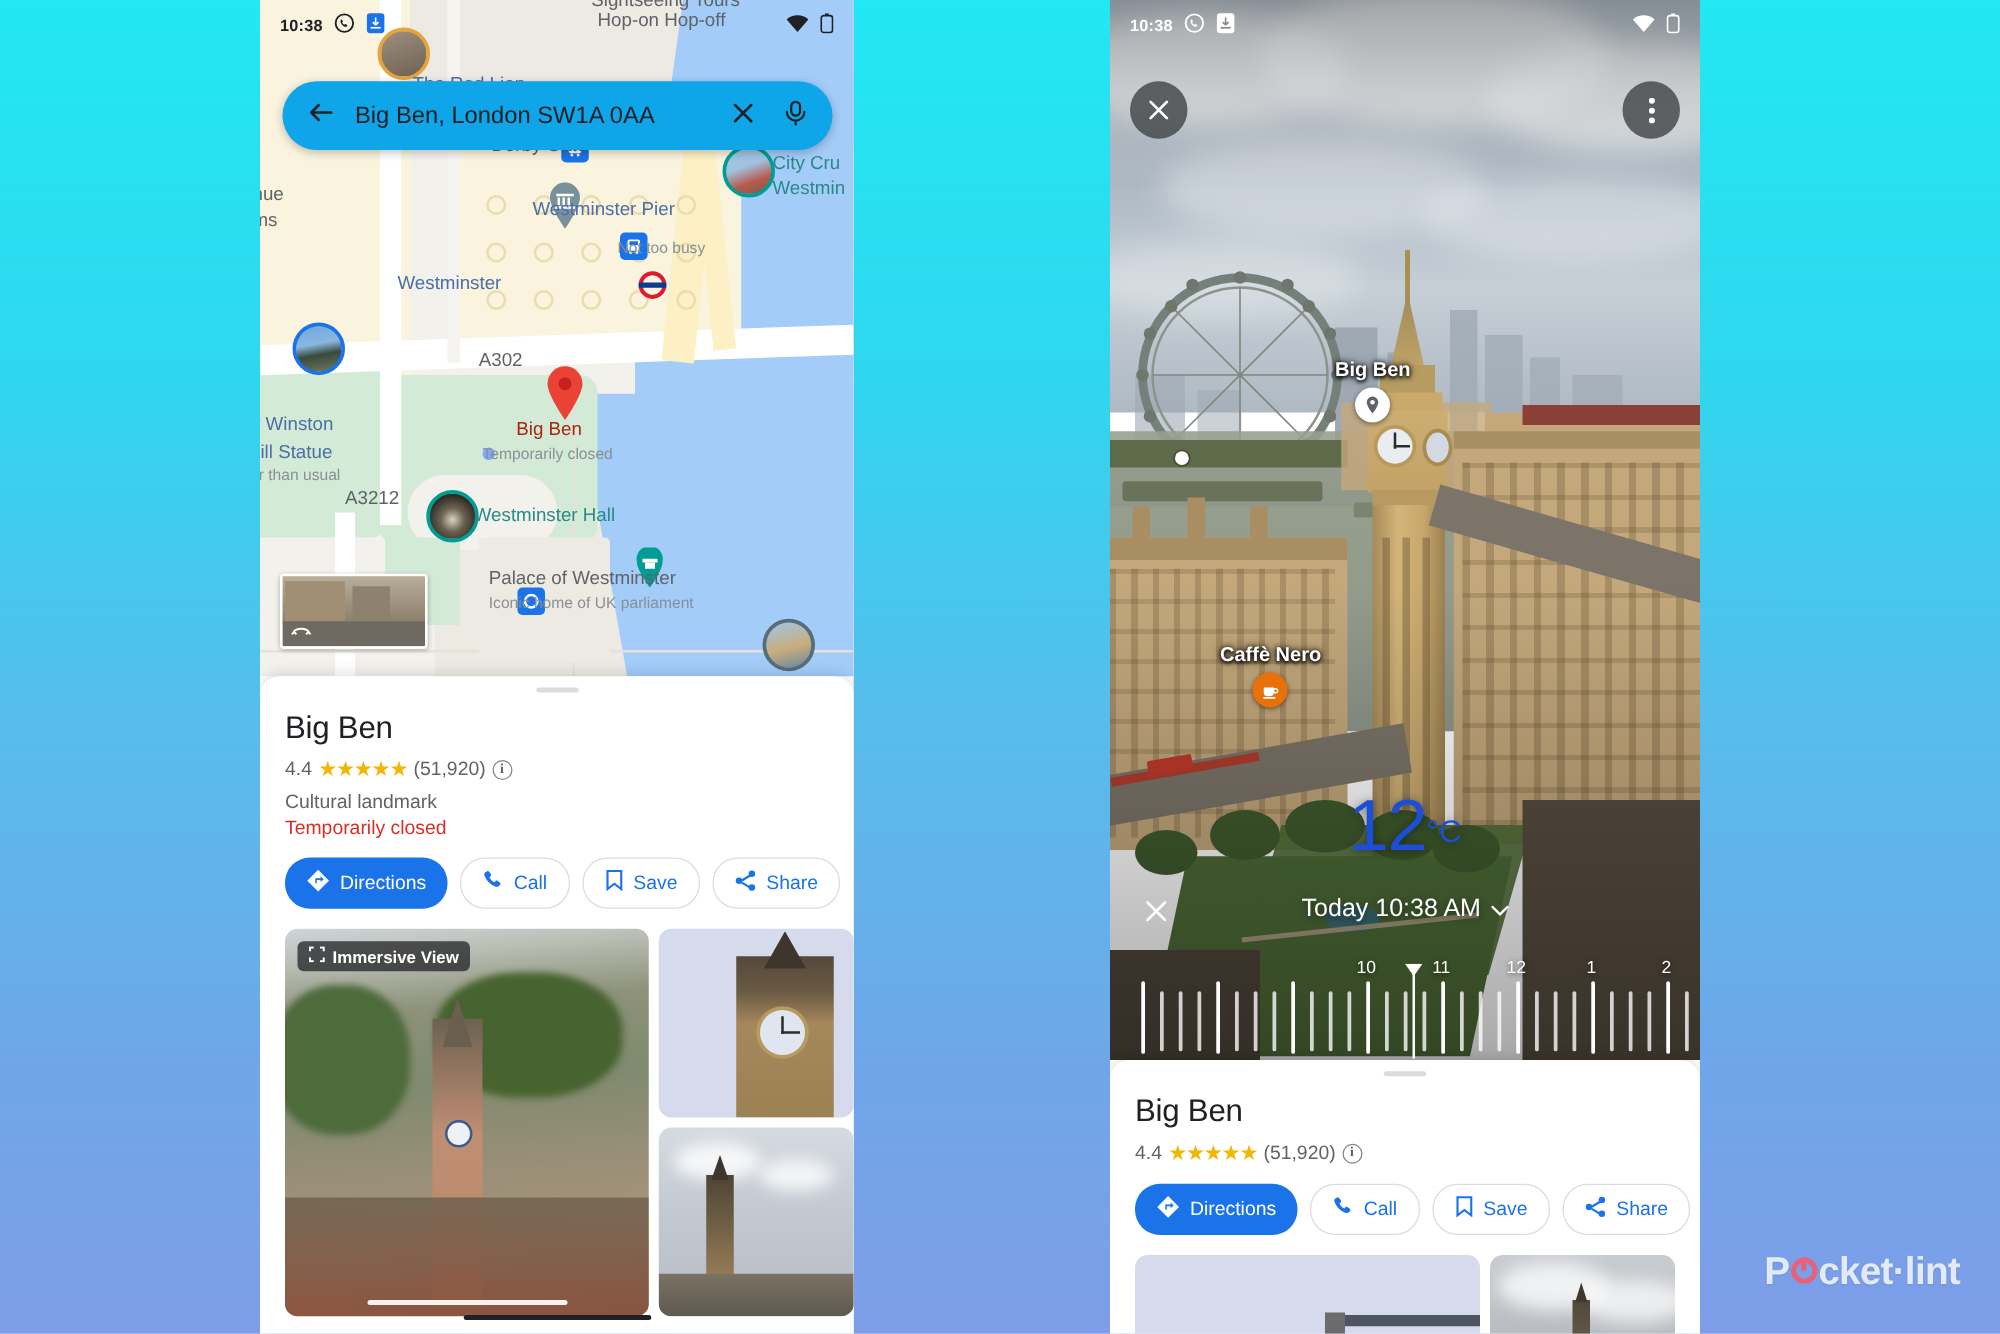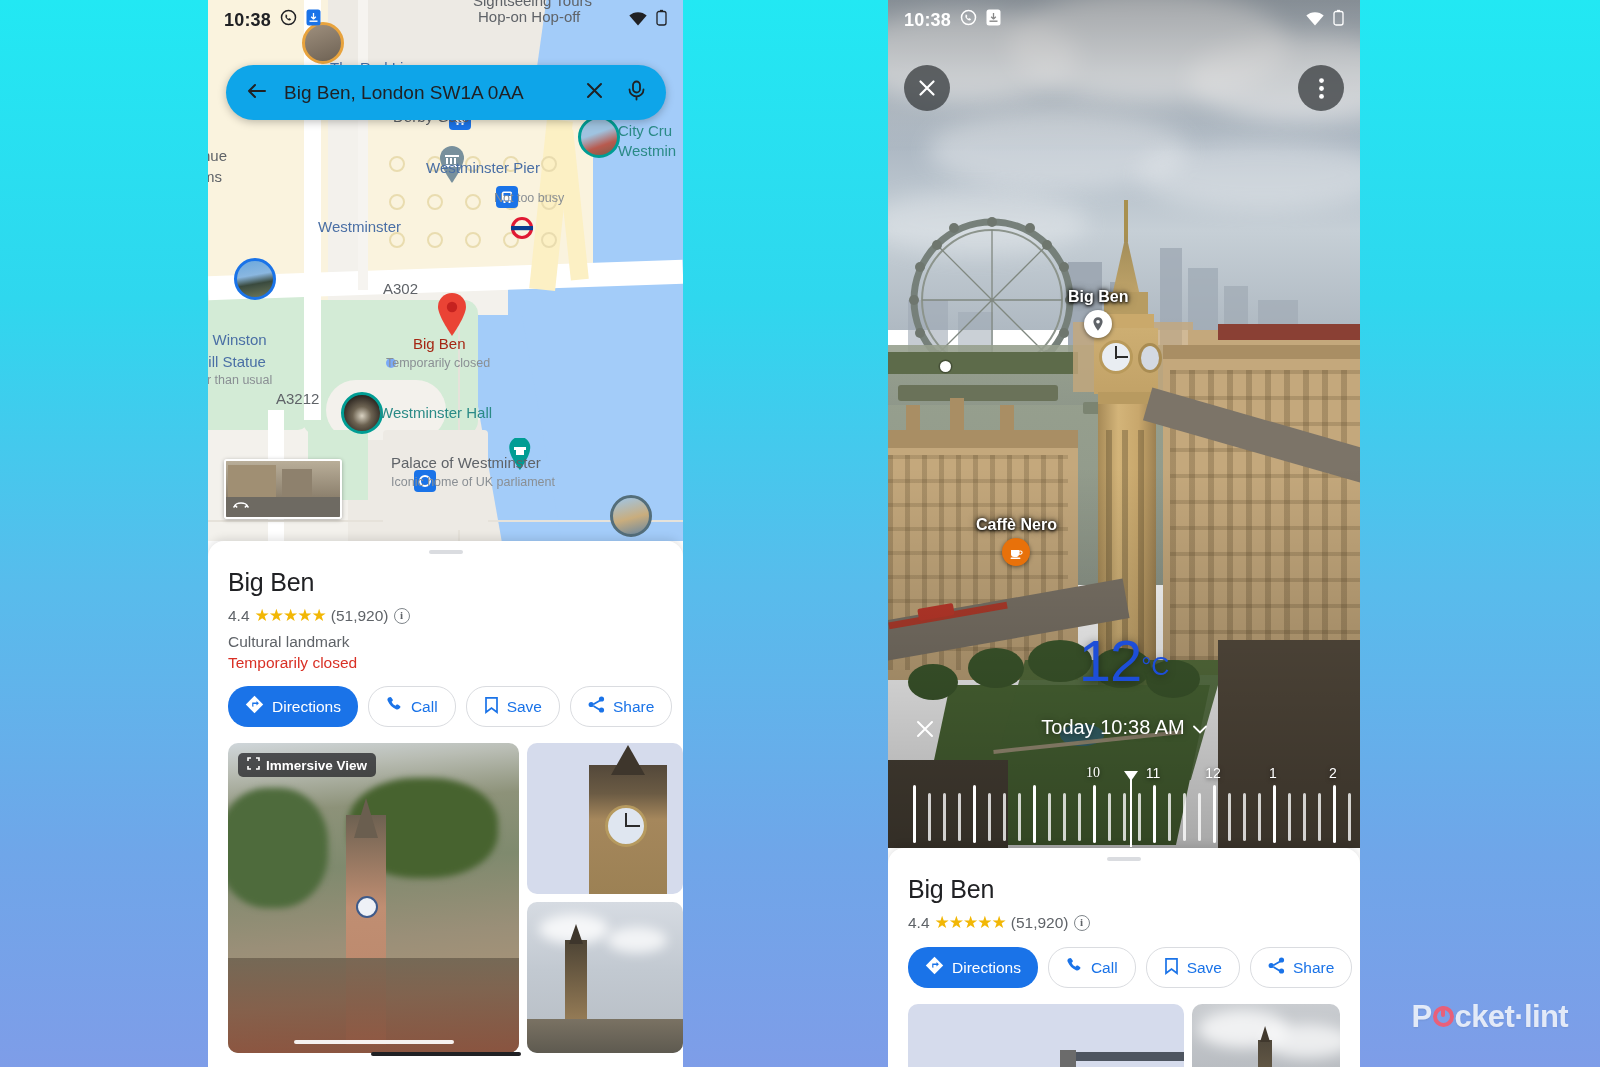--- a/index.html
+++ b/index.html
@@ -18,21 +18,21 @@
     overflow: hidden;
     background: #fff;
   }
   #phone-left  { left: 208px; width: 475px; }
   #phone-right { left: 888px; width: 472px; }
 
   
   .statusbar {
     position: absolute; top: 0; left: 0; right: 0; height: 40px;
     display: flex; align-items: center; padding: 0 16px;
-    font-size: 18px; font-weight: 700; z-index: 60;
+    font-size: 13px; font-weight: 700; z-index: 60;
   }
   .statusbar.dark { color: #202124; }
   .statusbar.light { color: #ffffff; }
   .sb-time { letter-spacing: .2px; }
   .sb-icons-left { display: flex; align-items: center; gap: 9px; margin-left: 9px; }
   .sb-icons-right { margin-left: auto; display: flex; align-items: center; gap: 9px; }
   .sb-ico { display: block; }
 
   
   .map {
@@ -668,21 +668,21 @@
     <div class="time-row">
       <span>Today 10:38 AM</span>
       <span>
         <svg width="14" height="9" viewBox="0 0 14 9" fill="none" stroke="#fff" stroke-width="1.8" stroke-linecap="round">
             <path d="M1 1.5l6 6 6-6"></path>
           </svg>
       </span>
     </div>
 
     <div class="slider" id="time-slider">
-        <div class="hrlabel" style="left: 205px; font-family: Liberation Serif, serif;">10</div>
+        <div class="hrlabel" style="left: 205px;">10</div>
         <div class="hrlabel" style="left: 265px;">11</div>
         <div class="hrlabel" style="left: 325px;">12</div>
         <div class="hrlabel" style="left: 385px;">1</div>
         <div class="hrlabel" style="left: 445px;">2</div>
         <div class="tick major" style="left: 25px; top: 20px; height: 58px;"></div>
         <div class="tick" style="left: 40px; top: 28px; height: 48px;"></div>
         <div class="tick" style="left: 55px; top: 28px; height: 48px;"></div>
         <div class="tick" style="left: 70px; top: 28px; height: 48px;"></div>
         <div class="tick major" style="left: 85px; top: 20px; height: 58px;"></div>
         <div class="tick" style="left: 100px; top: 28px; height: 48px;"></div>

